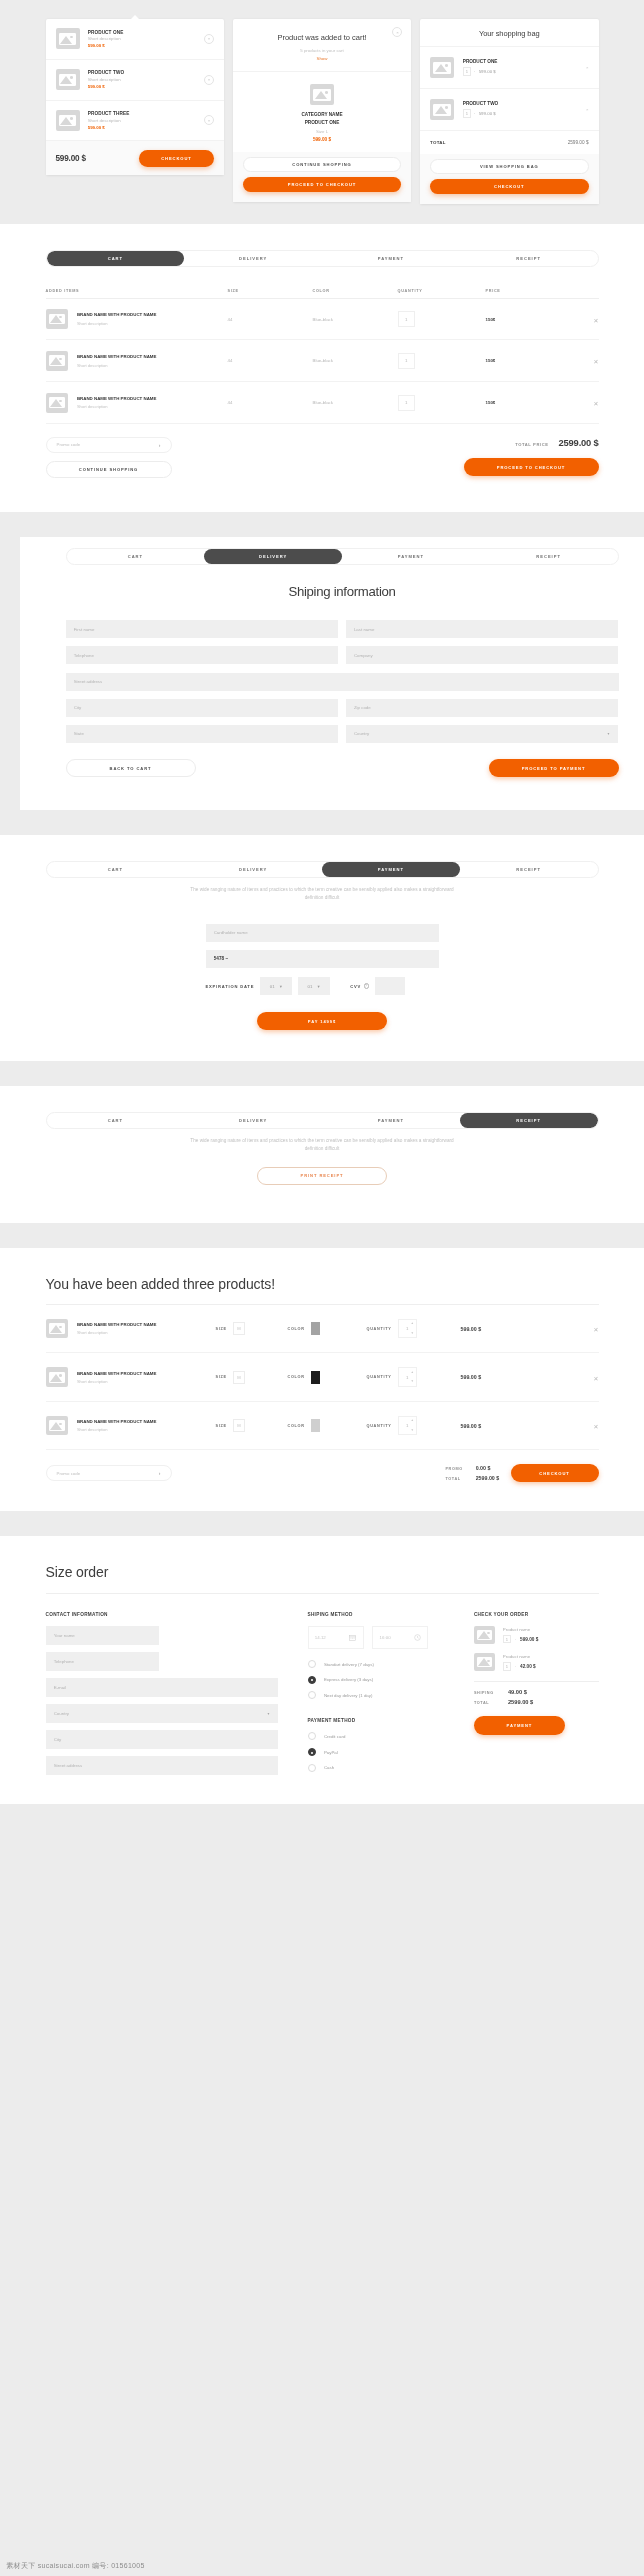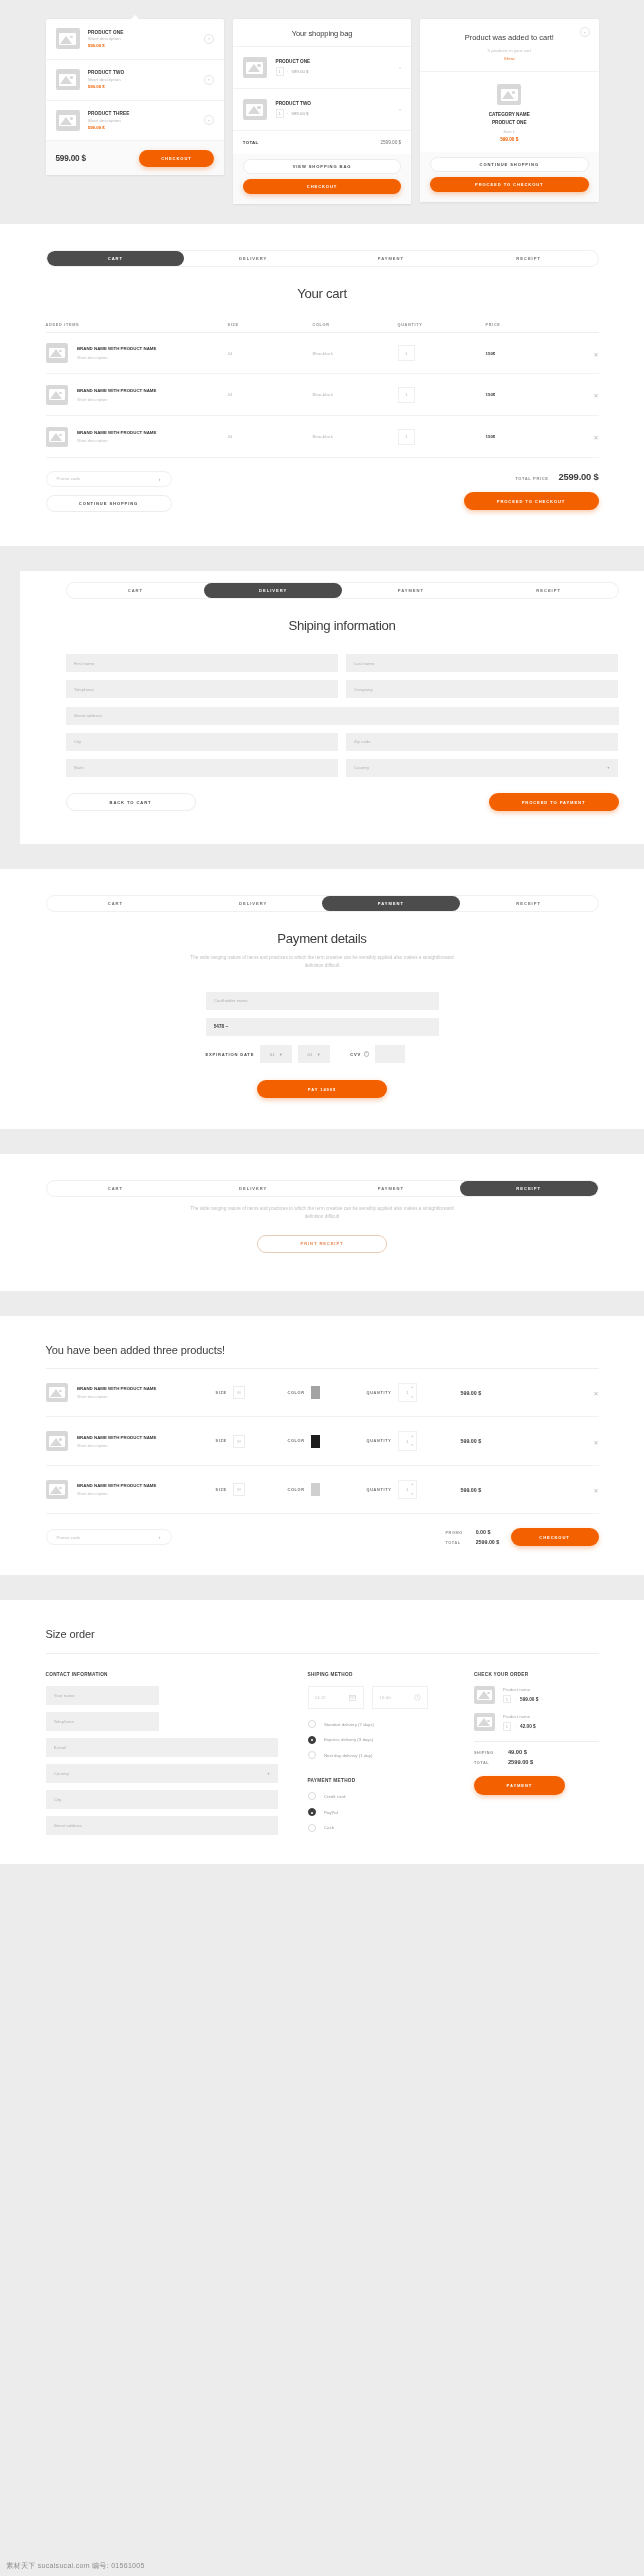--- a/index.html
+++ b/index.html
@@ -149,21 +149,21 @@
   .mini-sel { width:32px;height:18px;background:#efefef;display:flex;align-items:center;justify-content:center;gap:5px;font-size:4.4px;color:#9d9d9d; }
   .cvv-lbl { font-size:4.1px;font-weight:bold;letter-spacing:0.8px;color:#4a4a4a;margin-left:15px;display:flex;align-items:center;gap:2.5px;}
   .qmark { width:5.7px;height:5.7px;border:0.6px solid #b5b5b5;border-radius:50%;display:inline-flex;align-items:center;justify-content:center;font-size:3.5px;color:#9d9d9d;font-weight:normal; }
   .cvv-box { width:30px;height:18px;background:#efefef; }
 
   
   .sec5 { padding:26.4px 0 38px; }
 
   
   .sec6 { padding:28px 0 29px; }
-  h2.sec-title { font-size:11px;font-weight:normal;color:#3d3d3d;letter-spacing:-0.1px; }
+  h2.sec-title { font-size:14px;font-weight:normal;color:#3d3d3d;letter-spacing:-0.1px; }
   .rule { height:0.6px;background:#eeeeee;margin:12.6px 0 0; }
   .p3-row { display:flex;align-items:center;padding:14px 0;border-bottom:0.6px solid #f2f2f2; }
   .p3-row .ph { width:22.6px;height:19.5px;margin-right:8.8px; }
   .p3-item { display:flex;align-items:center;width:170px; }
   .lab { font-size:3.8px;font-weight:bold;letter-spacing:0.7px;color:#6d6d6d;margin-right:6.3px; }
   .size-box { width:12px;height:13.2px;border:0.6px solid #ececec;display:flex;align-items:center;justify-content:center;font-size:4.1px;color:#c6c6c6; }
   .swatch { width:8.8px;height:13.2px; }
   .qty-spin { width:19px;height:19.5px;border:0.6px solid #f0f0f0;display:flex;align-items:center;justify-content:center;position:relative;font-size:4.4px;color:#b6b6b6; }
   .qty-spin .ar { position:absolute;right:1.9px;font-size:3.1px;color:#c9c9c9;line-height:1; }
   .qty-spin .up{ top:2.5px; } .qty-spin .dn{ bottom:2.5px; }
@@ -249,20 +249,42 @@
         <span class="xbtn">×</span>
       </div>
 
       <div class="card-foot">
         <span class="big-price">599.00 $</span>
         <span class="btn btn-orange" style="width:75px;height:16.4px;">CHECKOUT</span>
       </div>
     </div>
 
     <div class="card">
+      <span class="xbtn card-x-abs">×</span>
+      <div class="added-body">
+        <h3>Product was added to cart!</h3>
+        <div class="added-sub">5 products in your cart</div>
+        <div class="added-show">Show</div>
+      </div>
+      <div class="added-prod">
+        <span class="ph">
+            <i></i>
+          </span>
+        <div class="nm">CATEGORY NAME</div>
+        <div class="nm">PRODUCT ONE</div>
+        <div class="sz">Size L</div>
+        <div class="pr">599.00 $</div>
+      </div>
+      <div class="card-btns">
+        <span class="btn btn-ghost">CONTINUE SHOPPING</span>
+        <span class="btn btn-orange">PROCEED TO CHECKOUT</span>
+      </div>
+    </div>
+
+    <div class="card">
       <div class="card-head">
         <h3>Your shopping bag</h3>
       </div>
 
       <div class="bag-row">
         <span class="ph">
             <i></i>
           </span>
         <div style="flex:1">
           <div class="bag-name">PRODUCT ONE</div>
@@ -294,56 +316,33 @@
         <span class="lbl">TOTAL</span>
         <span class="val">2599.00 $</span>
       </div>
 
       <div class="card-btns">
         <span class="btn btn-ghost">VIEW SHOPPING BAG</span>
         <span class="btn btn-orange">CHECKOUT</span>
       </div>
     </div>
 
-    <div class="card">
-      <span class="xbtn card-x-abs">×</span>
-      <div class="added-body">
-        <h3>Product was added to cart!</h3>
-        <div class="added-sub">5 products in your cart</div>
-        <div class="added-show">Show</div>
-      </div>
-      <div class="added-prod">
-        <span class="ph">
-            <i></i>
-          </span>
-        <div class="nm">CATEGORY NAME</div>
-        <div class="nm">PRODUCT ONE</div>
-        <div class="sz">Size L</div>
-        <div class="pr">599.00 $</div>
-      </div>
-      <div class="card-btns">
-        <span class="btn btn-ghost">CONTINUE SHOPPING</span>
-        <span class="btn btn-orange">PROCEED TO CHECKOUT</span>
-      </div>
-    </div>
-
   </div>
 </div>
 
 <div class="band-white sec2">
   <div class="wrap">
 
     <div class="stepper">
       <div class="step active">CART</div>
       <div class="step">DELIVERY</div>
       <div class="step">PAYMENT</div>
       <div class="step">RECEIPT</div>
     </div>
 
-    <h1 class="page-title" style="margin-top:19px">Your cart</h1>
 
     <div class="cart-head" style="margin-top:21.4px">
       <div class="c-item">ADDED ITEMS</div>
       <div class="c-size">SIZE</div>
       <div class="c-color">COLOR</div>
       <div class="c-qty">QUANTITY</div>
       <div class="c-price">PRICE</div>
       <div class="c-rm"></div>
     </div>
 
@@ -466,21 +465,20 @@
 <div class="band-white sec4">
   <div class="wrap">
 
     <div class="stepper">
       <div class="step">CART</div>
       <div class="step">DELIVERY</div>
       <div class="step active">PAYMENT</div>
       <div class="step">RECEIPT</div>
     </div>
 
-    <h1 class="page-title" style="margin-top:19px">Payment details</h1>
     <p class="page-sub" style="width:270px;margin-left:auto;margin-right:auto">The wide ranging nature of items and practices to which the term creative can be sensibly applied also makes a straightforward definition difficult</p>
 
     <div class="pay-fields">
       <div class="fld">Cardholder name</div>
       <div class="fld filled">5478 –</div>
 
       <div class="exp-row">
         <span class="exp-lbl">EXPIRATION DATE</span>
         <span class="mini-sel">
           <span>01</span>

